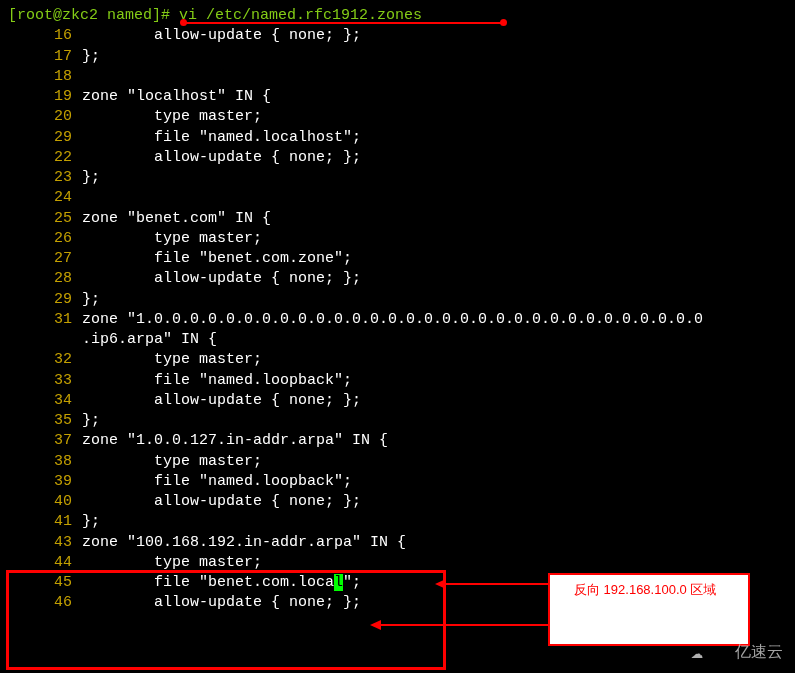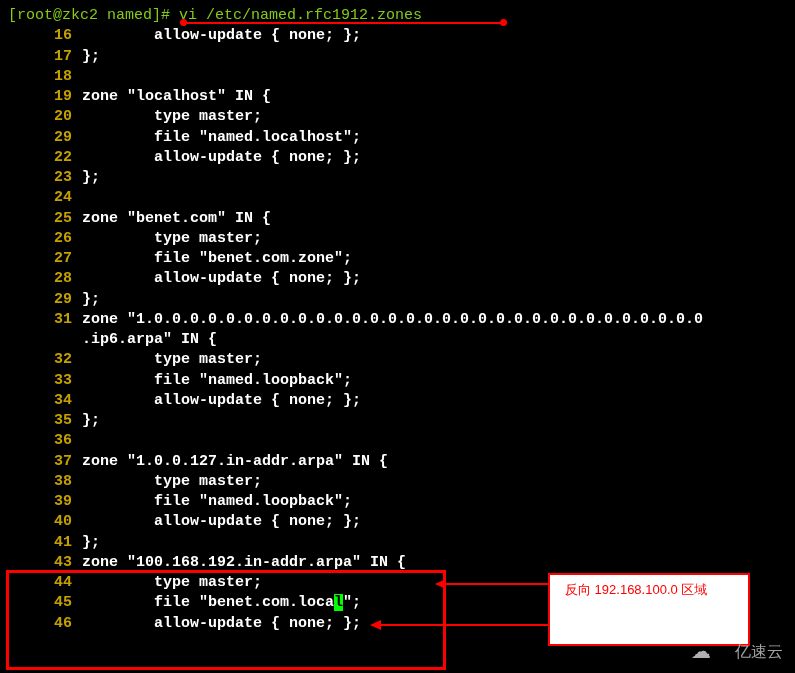--- a/index.html
+++ b/index.html
@@ -47,21 +47,20 @@
       left: 492px;
       top: 13px;
       width: 7px;
       height: 7px;
       background: #ff0000;
       border-radius: 50%;
     }
     .code-line {
       display: flex;
       white-space: pre;
-      font-weight: bold;
     }
     .lineno {
       color: #c4a000;
       width: 74px;
       text-align: right;
       padding-right: 10px;
       flex-shrink: 0;
     }
     .code {
       color: #fff;
@@ -87,21 +86,21 @@
       position: absolute;
       left: 548px;
       top: 573px;
       width: 202px;
       height: 73px;
       border: 2px solid #ff0000;
       background: #fff;
       color: #ff0000;
       font-family: "Microsoft YaHei", sans-serif;
       font-size: 13px;
-      padding: 6px 15px;
+      padding: 6px 24px;
       display: flex;
       flex-direction: column;
       justify-content: space-between;
     }
     .arrow {
       position: absolute;
       pointer-events: none;
     }
     .arrow-line {
       position: absolute;
@@ -114,21 +113,21 @@
       height: 0;
       border-top: 5px solid transparent;
       border-bottom: 5px solid transparent;
       border-right: 11px solid #ff0000;
     }
     .watermark {
       position: absolute;
       right: 12px;
       bottom: 10px;
       color: #ccc;
-      font-family: Liberation Sans, sans-serif;
+      font-family: Liberation Mono, monospace;
       font-size: 16px;
       opacity: 0.8;
       display: flex;
       align-items: center;
       gap: 20px;
     }
     .watermark-icon {
       display: inline-block;
       width: 24px;
       height: 16px;
@@ -167,21 +166,20 @@
       <div class="code-line"><span class="lineno">26</span><span class="code">        type master;</span></div>
       <div class="code-line"><span class="lineno">27</span><span class="code">        file "benet.com.zone";</span></div>
       <div class="code-line"><span class="lineno">28</span><span class="code">        allow-update { none; };</span></div>
       <div class="code-line"><span class="lineno">29</span><span class="code">};</span></div>
       <div class="code-line"><span class="lineno">31</span><span class="code">zone "1.0.0.0.0.0.0.0.0.0.0.0.0.0.0.0.0.0.0.0.0.0.0.0.0.0.0.0.0.0.0.0</span></div>
       <div class="code-line"><span class="continuation">.ip6.arpa" IN {</span></div>
       <div class="code-line"><span class="lineno">32</span><span class="code">        type master;</span></div>
       <div class="code-line"><span class="lineno">33</span><span class="code">        file "named.loopback";</span></div>
       <div class="code-line"><span class="lineno">34</span><span class="code">        allow-update { none; };</span></div>
       <div class="code-line"><span class="lineno">35</span><span class="code">};</span></div>
-      <div class="code-line"><span class="lineno">36</span><span class="code"></span></div>
       <div class="code-line"><span class="lineno">37</span><span class="code">zone "1.0.0.127.in-addr.arpa" IN {</span></div>
       <div class="code-line"><span class="lineno">38</span><span class="code">        type master;</span></div>
       <div class="code-line"><span class="lineno">39</span><span class="code">        file "named.loopback";</span></div>
       <div class="code-line"><span class="lineno">40</span><span class="code">        allow-update { none; };</span></div>
       <div class="code-line"><span class="lineno">41</span><span class="code">};</span></div>
       <div class="code-line"><span class="lineno">43</span><span class="code">zone "100.168.192.in-addr.arpa" IN {</span></div>
       <div class="code-line"><span class="lineno">44</span><span class="code">        type master;</span></div>
       <div class="code-line"><span class="lineno">45</span><span class="code">        file "benet.com.loca<span class="cursor">l</span>";</span></div>
       <div class="code-line"><span class="lineno">46</span><span class="code">        allow-update { none; };</span></div>
     </div>

